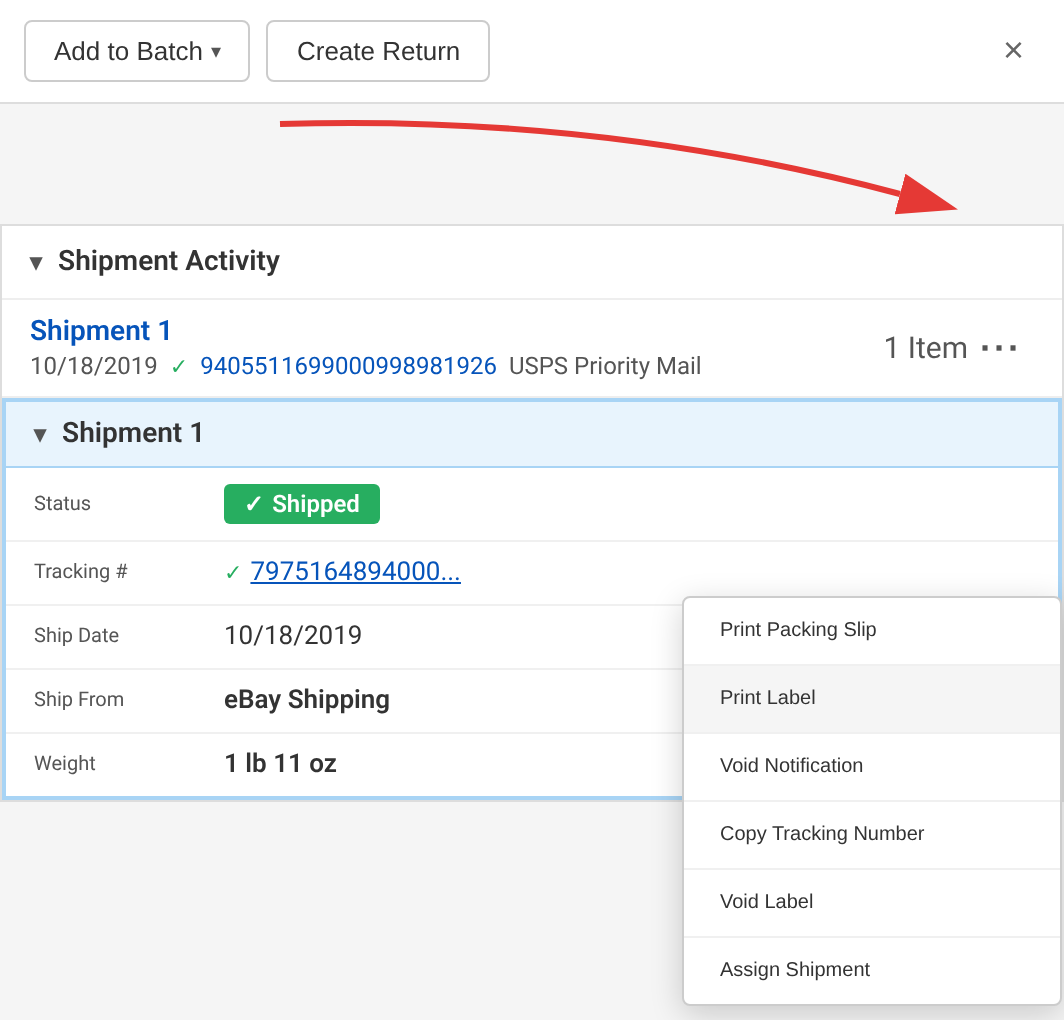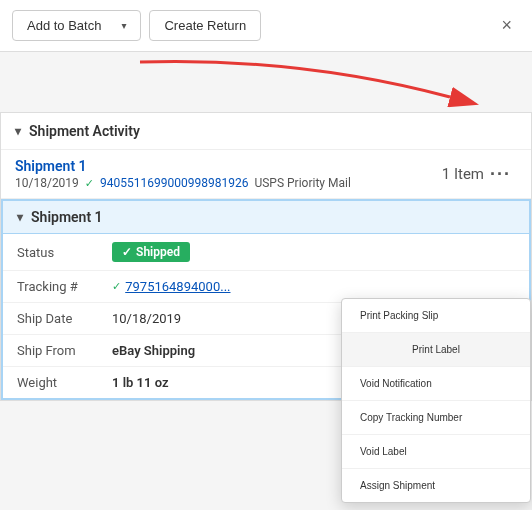--- a/index.html
+++ b/index.html
@@ -18,21 +18,21 @@
       display: flex;
       align-items: center;
       gap: 8px;
       padding: 10px 12px;
       background: #fff;
       border-bottom: 1px solid #ddd;
     }
     .btn {
       display: inline-flex;
       align-items: center;
-      gap: 20px;
+      gap: 4px;
       padding: 7px 14px;
       border: 1px solid #ccc;
       border-radius: 4px;
       background: #fff;
       cursor: pointer;
       font-size: 13px;
       color: #333;
       white-space: nowrap;
     }
     .btn-close {
@@ -153,21 +153,21 @@
     .card-row {
       display: flex;
       align-items: center;
       padding: 8px 14px;
       border-bottom: 1px solid #f0f0f0;
     }
     .card-row:last-child { border-bottom: none; }
     .card-label {
       width: 95px;
       color: #555;
-      font-size: 13px;
+      font-size: 10px;
       flex-shrink: 0;
     }
     .card-value {
       font-size: 13px;
       color: #333;
     }
     .status-badge {
       display: inline-flex;
       align-items: center;
       gap: 4px;
@@ -204,21 +204,21 @@
       text-align: left;
       padding: 11px 18px;
       border: none;
       background: none;
       cursor: pointer;
       font-size: 10px;
       color: #333;
       border-bottom: 1px solid #f0f0f0;
     }
     .menu-item:last-child { border-bottom: none; }
-    .menu-item.hovered { background: #f5f5f5; text-align: center; }
+    .menu-item.hovered { background: #f5f5f5; }
   </style>
 </head>
 <body>
 
 <div class="toolbar">
   <button class="btn">
     <span>Add to Batch</span>
     <span class="chevron">▾</span>
   </button>
   <button class="btn">

